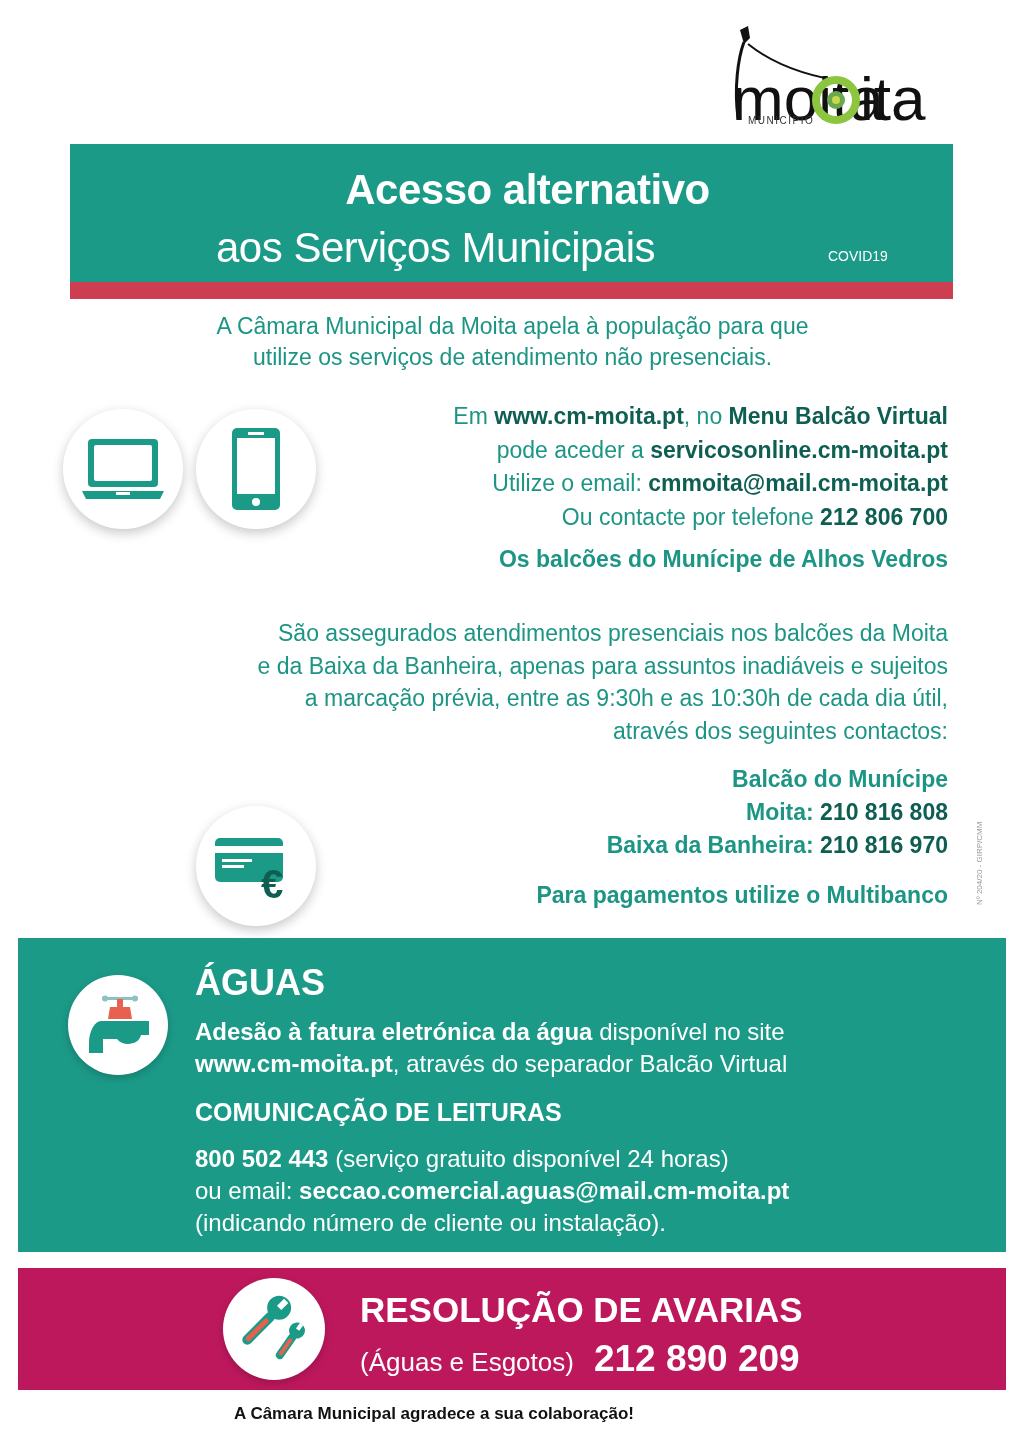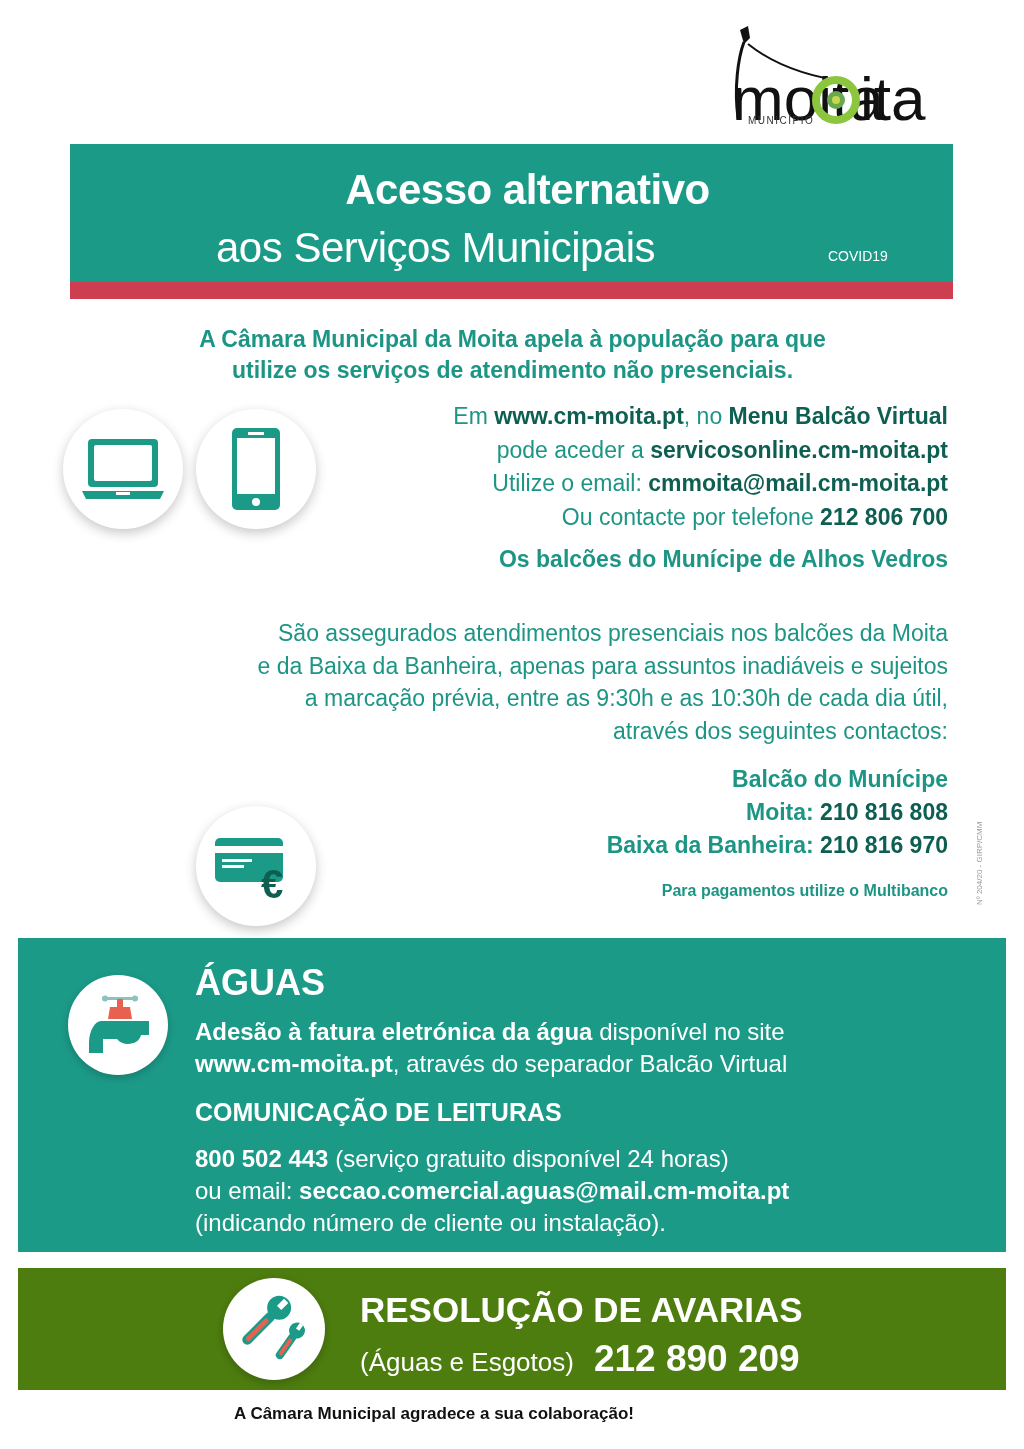--- a/index.html
+++ b/index.html
@@ -9,47 +9,47 @@
   .logo { position: absolute; left: 718px; top: 18px; width: 250px; height: 110px; }
   .logo svg { width: 100%; height: 100%; }
 
   .title-band { position: absolute; left: 70px; top: 144px; width: 883px; height: 138px; background: #1c9a88; }
   .title-red { position: absolute; left: 70px; top: 282px; width: 883px; height: 17px; background: #cd3f50; }
   .title-line1 { position: absolute; left: 0; top: 22px; width: 100%; text-align: center; color: #fff;
     font-weight: bold; font-size: 42px; letter-spacing: -0.5px; padding-left: 32px; }
   .title-line2 { position: absolute; left: 146px; top: 80px; color: #fff; font-weight: normal; font-size: 42px; letter-spacing: -0.5px; }
   .title-tag { position: absolute; left: 758px; top: 104px; color: #fff; font-size: 14px; }
 
-  .intro { position: absolute; left: 80px; top: 324px; width: 865px; text-align: center; font-weight: bold;
+  .intro { position: absolute; left: 80px; top: 311px; width: 865px; text-align: center; font-weight: normal;
     font-size: 23px; line-height: 31px; color: #1c9584; }
 
   .circle { position: absolute; width: 120px; height: 120px; border-radius: 50%; background: #fff;
     box-shadow: 0 4px 12px rgba(0,0,0,0.22); display: flex; align-items: center; justify-content: center; }
   .circle svg { display: block; }
 
   .right-block { position: absolute; right: 76px; text-align: right; }
   .contact { top: 400px; font-size: 23px; line-height: 33.5px; color: #1c9584; }
   .contact b { color: #0e5e52; }
   .closed { top: 544px; font-size: 23px; line-height: 31px; font-weight: bold; color: #1c9584; }
   .presencial { top: 617px; font-size: 23px; line-height: 32.5px; color: #1c9584; }
   .balcao { top: 763px; font-size: 23px; line-height: 33px; font-weight: bold; color: #1c9584; }
   .balcao .num { color: #0e5e52; }
-  .pagamentos { top: 882px; font-size: 16px; font-weight: bold; color: #1c9584; }
+  .pagamentos { top: 882px; font-size: 23px; font-weight: bold; color: #1c9584; }
 
   .side-note { position: absolute; left: 975px; top: 905px; transform-origin: left top; transform: rotate(-90deg);
     font-size: 8px; color: #999; white-space: nowrap; }
 
   .aguas-band { position: absolute; left: 18px; top: 938px; width: 988px; height: 314px; background: #1c9a88; color: #fff; }
   .aguas-band .circle { left: 50px; top: 37px; width: 100px; height: 100px; box-shadow: 0 3px 8px rgba(0,0,0,0.2); }
   .aguas-title { position: absolute; left: 177px; top: 24px; font-size: 36px; font-weight: bold; }
   .aguas-text { position: absolute; left: 177px; top: 78px; font-size: 24px; line-height: 32px; }
   .leituras-title { position: absolute; left: 177px; top: 160px; font-size: 25px; font-weight: bold; }
   .leituras-text { position: absolute; left: 177px; top: 205px; font-size: 24px; line-height: 32px; }
 
-  .avarias-band { position: absolute; left: 18px; top: 1268px; width: 988px; height: 122px; background: #4d7c0f; color: #fff; }
+  .avarias-band { position: absolute; left: 18px; top: 1268px; width: 988px; height: 122px; background: #be185d; color: #fff; }
   .avarias-band .circle { left: 205px; top: 10px; width: 102px; height: 102px; box-shadow: 0 3px 8px rgba(0,0,0,0.2); }
   .avarias-title { position: absolute; left: 342px; top: 22px; font-size: 35px; font-weight: bold; }
   .avarias-sub { position: absolute; left: 342px; top: 70px; font-size: 26px; }
   .avarias-phone { font-weight: bold; font-size: 37px; margin-left: 20px; }
 
   .thanks { position: absolute; left: 0; top: 1404px; width: 868px; text-align: center; font-weight: bold; font-size: 17px; color: #111; }
 </style>
 </head>
 <body>
 

